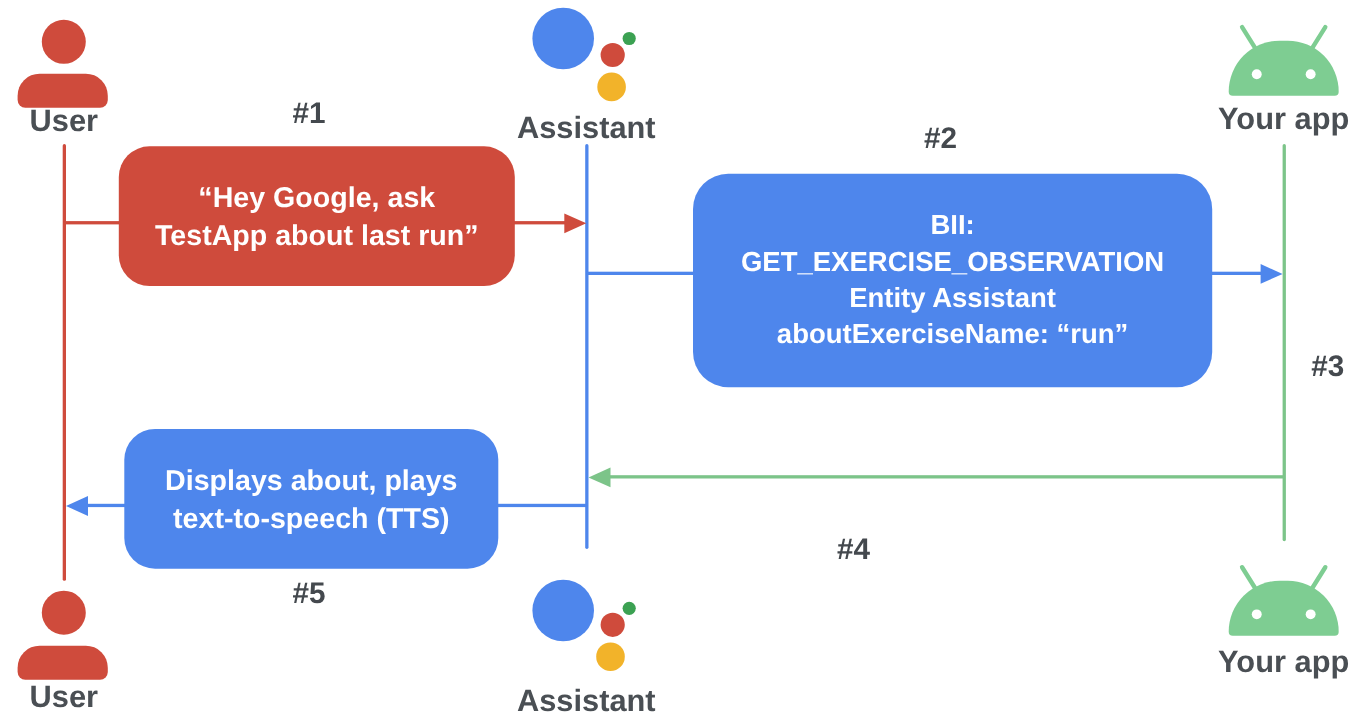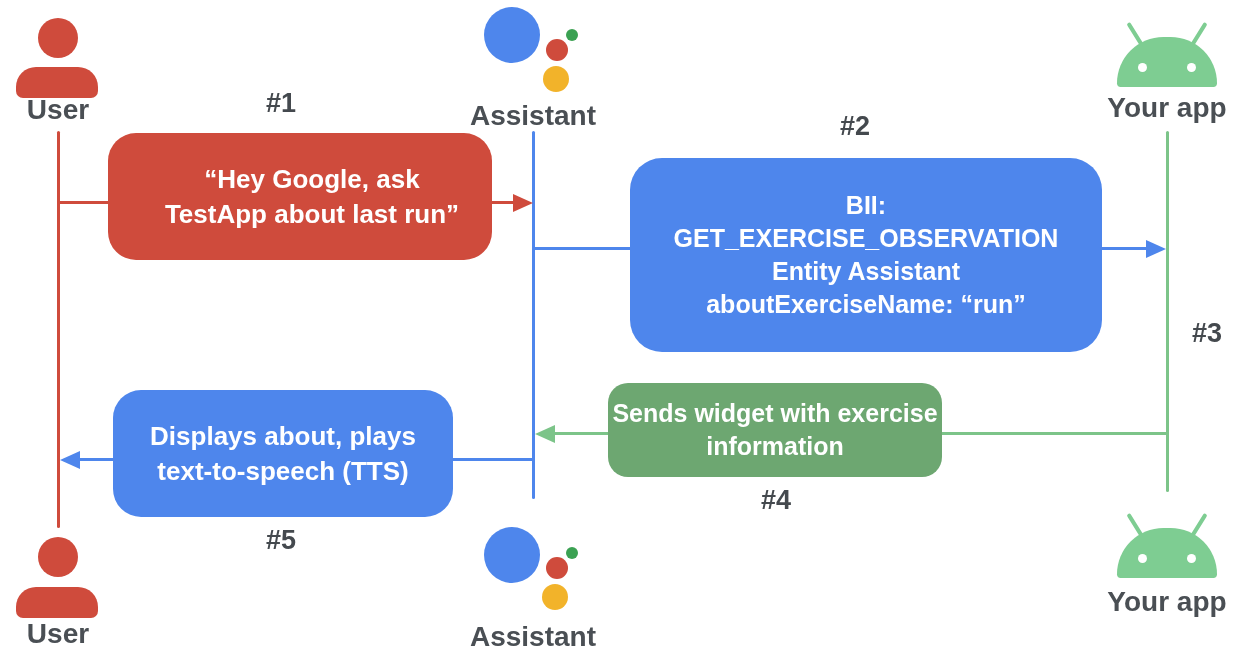--- a/index.html
+++ b/index.html
@@ -16,21 +16,21 @@
   .arrow-line{position:absolute;height:3px;z-index:1;}
   .arrow-head{position:absolute;width:0;height:0;z-index:1;}
   .head-right{border-top:9px solid transparent;border-bottom:9px solid transparent;border-left:20px solid;}
   .head-left{border-top:9px solid transparent;border-bottom:9px solid transparent;border-right:20px solid;}
   
   .msg-box{
     position:absolute;z-index:2;color:#ffffff;font-weight:bold;text-align:center;
     display:flex;align-items:center;justify-content:center;white-space:pre-line;
     line-height:1.32;
   }
-  .box1{left:108px;top:133px;width:360px;height:127px;border-radius:28px;background:#CF4B3C;font-size:26px;padding-left:24px;}
+  .box1{left:108px;top:133px;width:360px;height:127px;border-radius:28px;background:#CF4B3C;font-size:26px;}
   .box2{left:630px;top:158px;width:472px;height:194px;border-radius:32px;background:#4E86EC;font-size:25px;}
   .box4{left:608px;top:383px;width:334px;height:94px;border-radius:20px;background:#6DA771;font-size:25px;}
   .box5{left:113px;top:390px;width:340px;height:127px;border-radius:28px;background:#4E86EC;font-size:26px;}
   
   .num-label{
     position:absolute;z-index:3;transform:translate(-50%,-50%);
     font-weight:bold;font-size:27px;color:#44494E;
   }
   .actor-label{
     position:absolute;z-index:3;transform:translate(-50%,-50%);
@@ -71,22 +71,20 @@
 
   <div class="arrow-line" style="left:79px;top:458px;width:454px;background:#4E86EC;"></div>
   <div class="arrow-head head-left" style="left:60px;top:451px;border-right-color:#4E86EC;"></div>
 
   <div class="msg-box box1">“Hey Google, ask
 TestApp about last run”</div>
   <div class="msg-box box2">BII:
 GET_EXERCISE_OBSERVATION
 Entity Assistant
 aboutExerciseName: “run”</div>
-  <div class="msg-box box4">Sends widget with exercise
-information</div>
   <div class="msg-box box5">Displays about, plays
 text-to-speech (TTS)</div>
 
   <div class="num-label" style="left:281px;top:103px;">#1</div>
   <div class="num-label" style="left:855px;top:126px;">#2</div>
   <div class="num-label" style="left:1207px;top:333px;">#3</div>
   <div class="num-label" style="left:776px;top:500px;">#4</div>
   <div class="num-label" style="left:281px;top:540px;">#5</div>
 
   <div>

